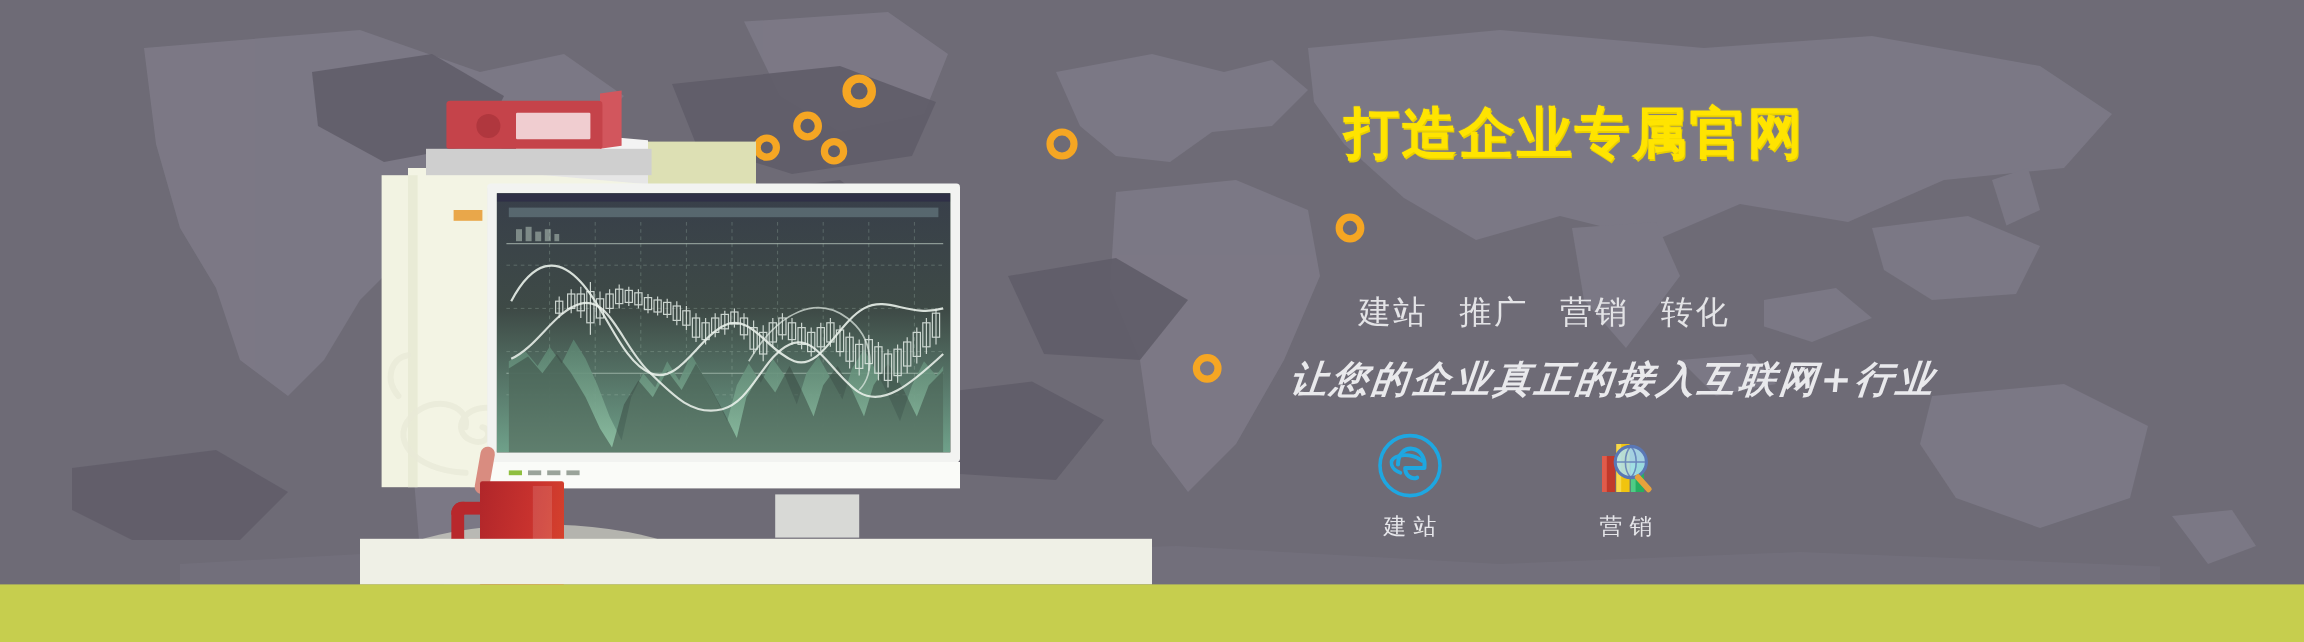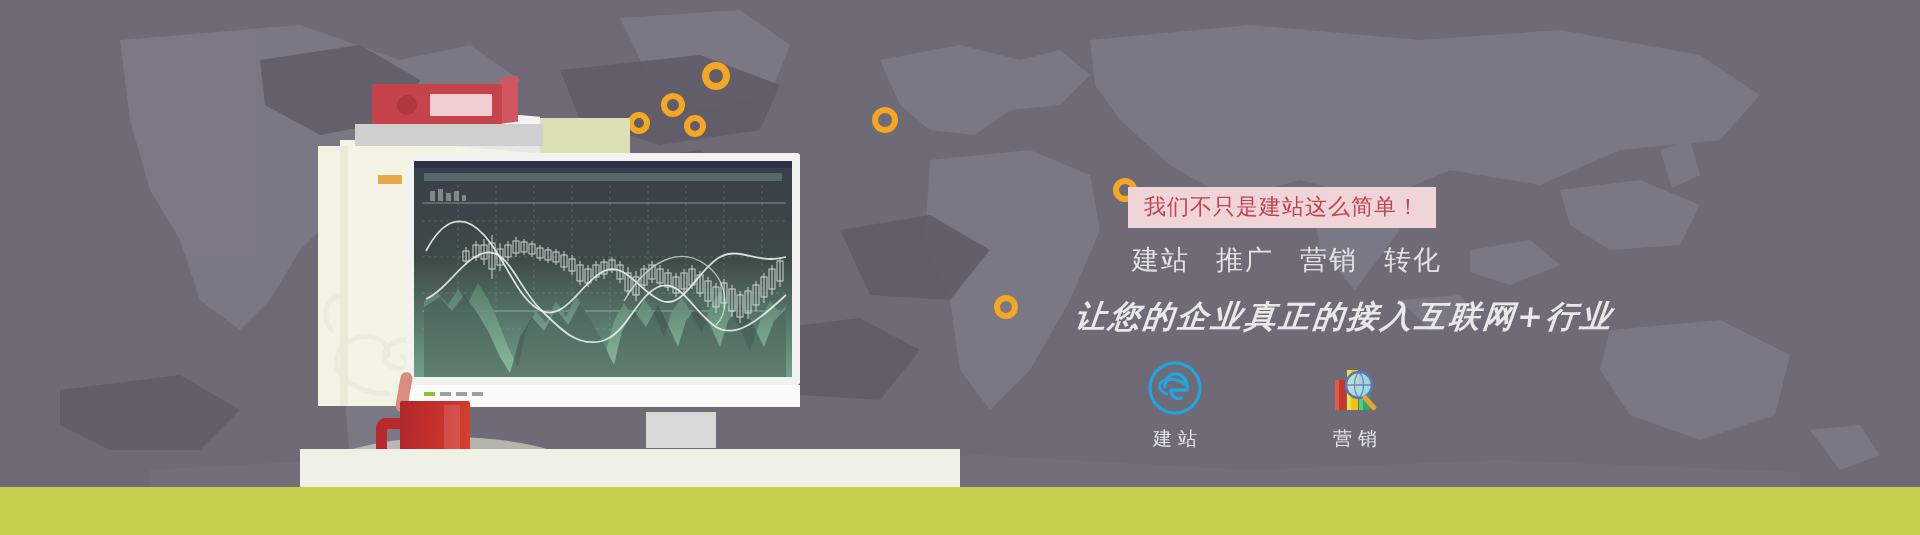--- a/index.html
+++ b/index.html
@@ -462,22 +462,22 @@
     <div class="mug-handle"></div>
     <div class="mug-body"></div>
     <div class="mug-gloss"></div>
   </div>
 
   <div class="desk"></div>
   <div class="floor"></div>
 
   <div class="copy">
 
-
-    <div class="subbadge">我们不只是建站这么简单！</div>
+    <div class="headline">打造企业专属官网</div>
+
 
     <div class="keywords">
       <span>建站</span>
       <span>推广</span>
       <span>营销</span>
       <span>转化</span>
     </div>
 
     <div class="script">让您的企业真正的接入互联网+行业</div>
 

